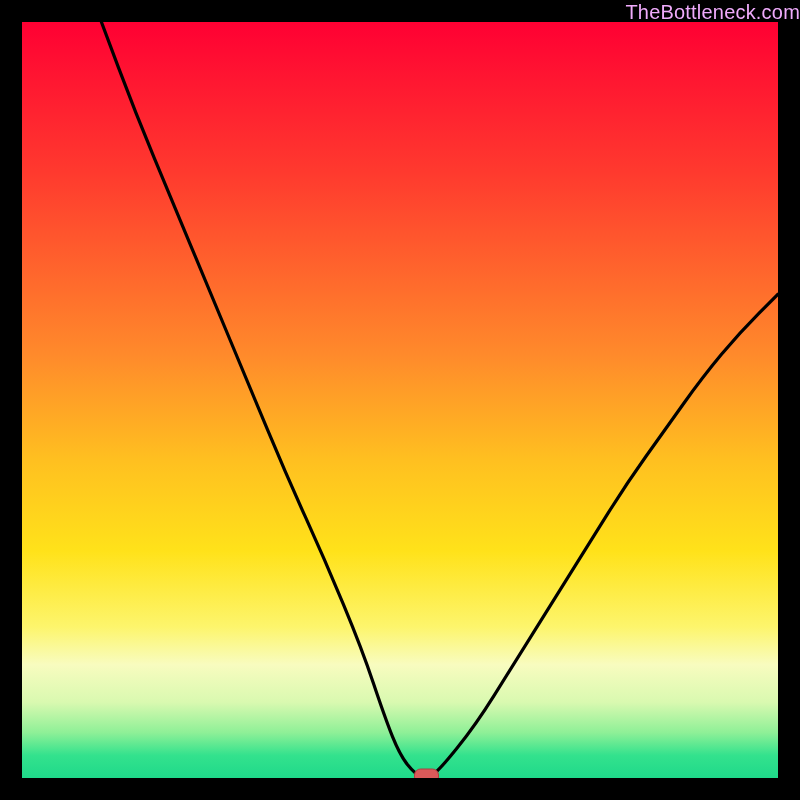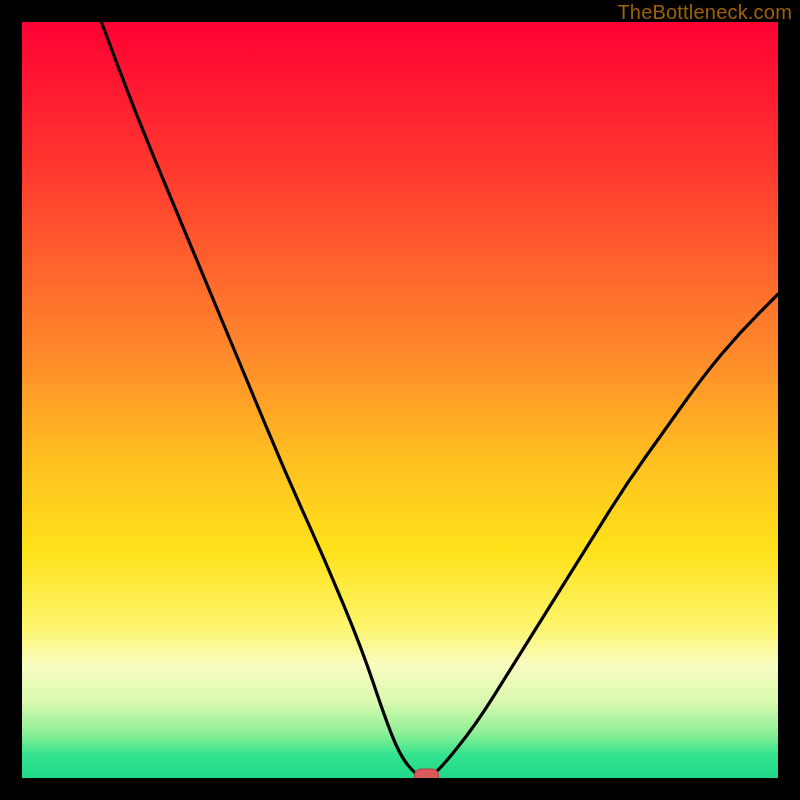--- a/index.html
+++ b/index.html
@@ -56,24 +56,24 @@
     stroke-linecap: round;
   }
   .min-marker {
     fill: #d95a5a;
     stroke: #aa4040;
     stroke-width: 1;
   }
   .watermark {
     position: absolute;
     top: 1px;
-    right: 8px;
+    right: 0;
     font-family: Arial, Helvetica, sans-serif;
     font-size: 20px;
-    color: #a16207;
+    color: #f0abfc;
     letter-spacing: 0.2px;
     user-select: none;
   }
 </style>
 </head>
 <body>
 
 <div class="frame">
 
   <div class="plot-area">

